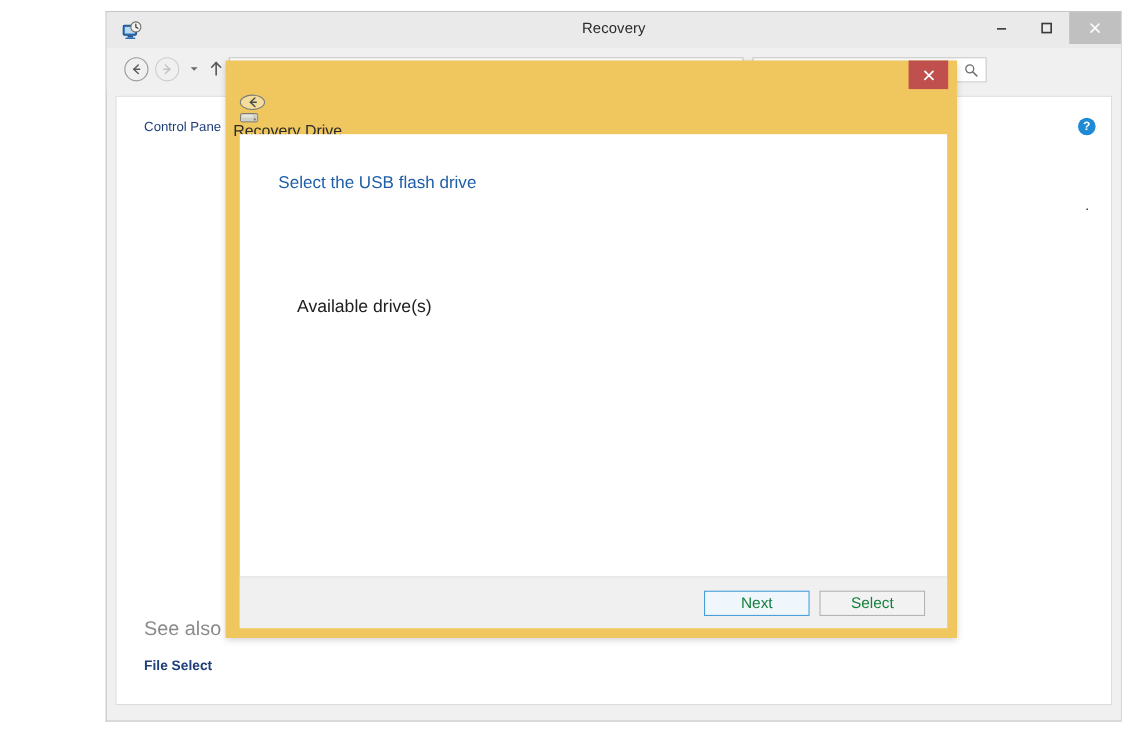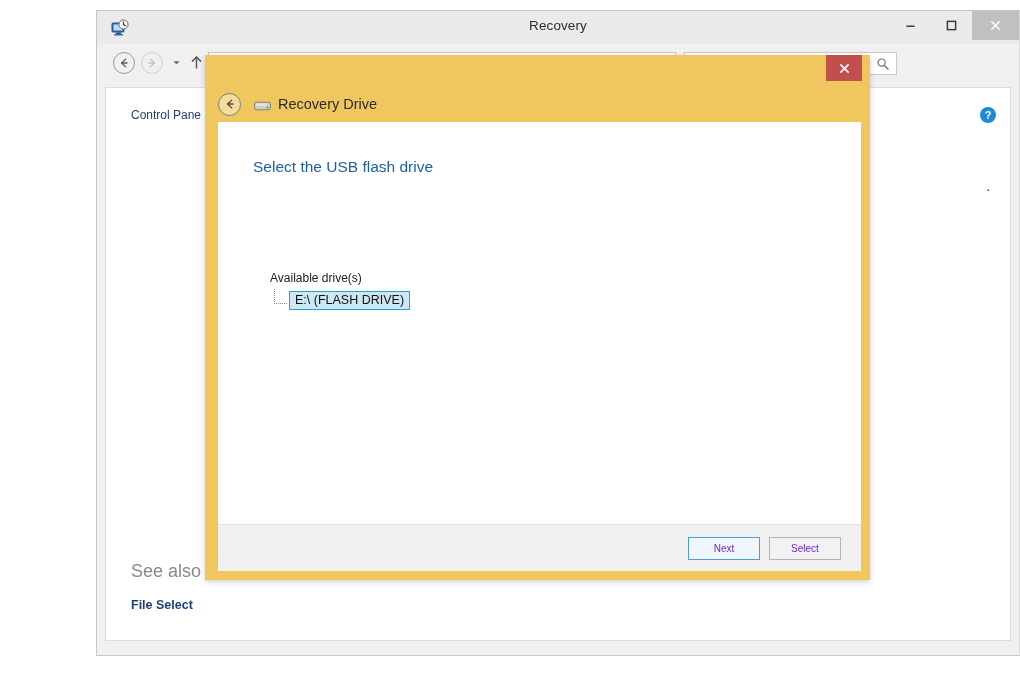--- a/index.html
+++ b/index.html
@@ -268,21 +268,21 @@
     justify-content: center;
   }
 
   .dlg-header {
     position: absolute;
     left: 0;
     top: 31px;
     width: 100%;
     height: 36px;
     display: flex;
-    align-items: center;
+    flex-direction: column;
   }
   .dlg-back {
     margin-left: 13px;
     width: 23px;
     height: 23px;
     border-radius: 50%;
     border: 1px solid #7c7c7c;
     background: #f4dd9a;
     box-sizing: border-box;
     display: flex;
@@ -326,21 +326,21 @@
     left: 45px;
     top: 89px;
     font-size: 12.5px;
     color: #202020;
   }
 
   .drives-label {
     position: absolute;
     left: 52px;
     top: 149px;
-    font-size: 12px;
+    font-size: 16px;
     color: #202020;
   }
 
   .drive-tree {
     position: absolute;
     left: 56px;
     top: 167px;
     display: flex;
     align-items: center;
   }
@@ -371,24 +371,24 @@
     height: 47px;
     background: #f0f0f0;
     border-top: 1px solid #e2e2e2;
     display: flex;
     align-items: center;
     justify-content: flex-end;
     padding-right: 20px;
     box-sizing: border-box;
   }
   .btn {
-    width: 72px;
+    width: 96px;
     height: 23px;
-    font-size: 10px;
-    color: #6d28d9;
+    font-size: 14px;
+    color: #15803d;
     background: #f2f2f2;
     border: 1px solid #b4b4b4;
     box-sizing: border-box;
     display: flex;
     align-items: center;
     justify-content: center;
     margin-left: 9px;
     font-family: "Liberation Sans", sans-serif;
   }
   .btn.primary {
@@ -514,24 +514,20 @@
         </svg>
       </div>
       <div class="dlg-title">Recovery Drive</div>
     </div>
 
     <div class="dlg-panel">
 
       <div class="dlg-heading">Select the USB flash drive</div>
       <div class="drives-label">Available drive(s)</div>
 
-      <div class="drive-tree">
-        <div class="tree-connector"></div>
-        <div class="drive-item">E:\ (FLASH DRIVE)</div>
-      </div>
 
       <div class="dlg-footer">
         <div class="btn primary">Next</div>
         <div class="btn">Select</div>
       </div>
     </div>
   </div>
 
 </div>
 

